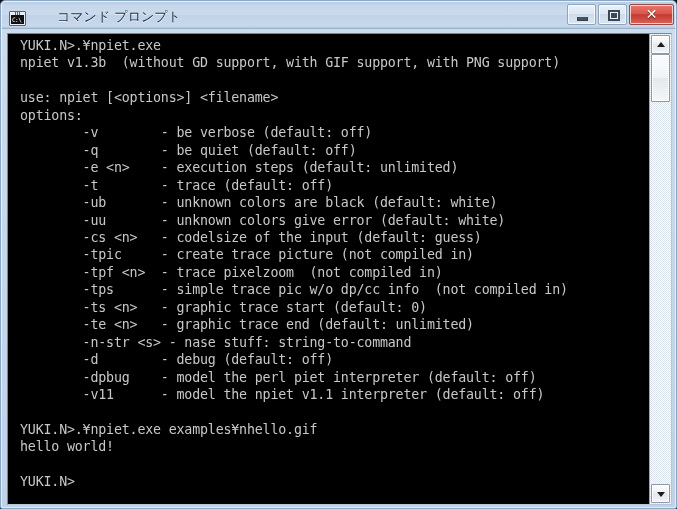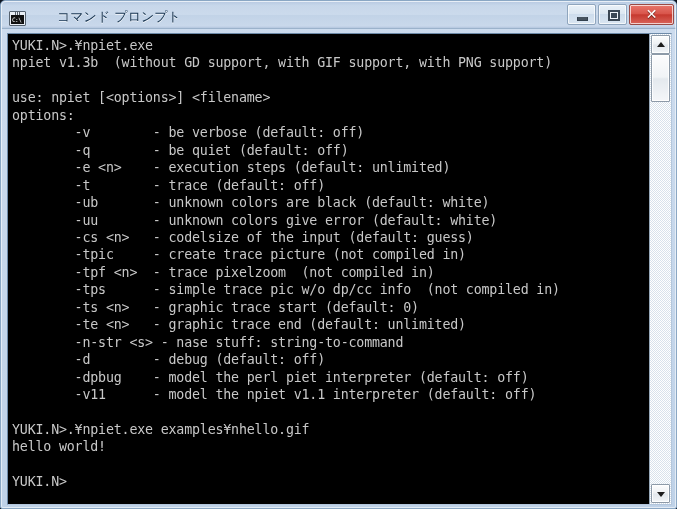--- a/index.html
+++ b/index.html
@@ -168,21 +168,21 @@
     height: 472px;
     background: #000000;
     box-sizing: border-box;
     border-top: 1px solid #6d8aa8;
     border-left: 1px solid #6d8aa8;
     border-right: 1px solid #b3c6dc;
     border-bottom: 1px solid #b3c6dc;
   }
   .console {
     position: absolute;
-    left: 0; top: 0;
+    left: 8px; top: 0;
     width: 641px;
     height: 470px;
     background: #000000;
     overflow: hidden;
     padding: 3px 0 0 4px;
     box-sizing: border-box;
   }
   .console pre {
     margin: 0;
     padding: 0;

